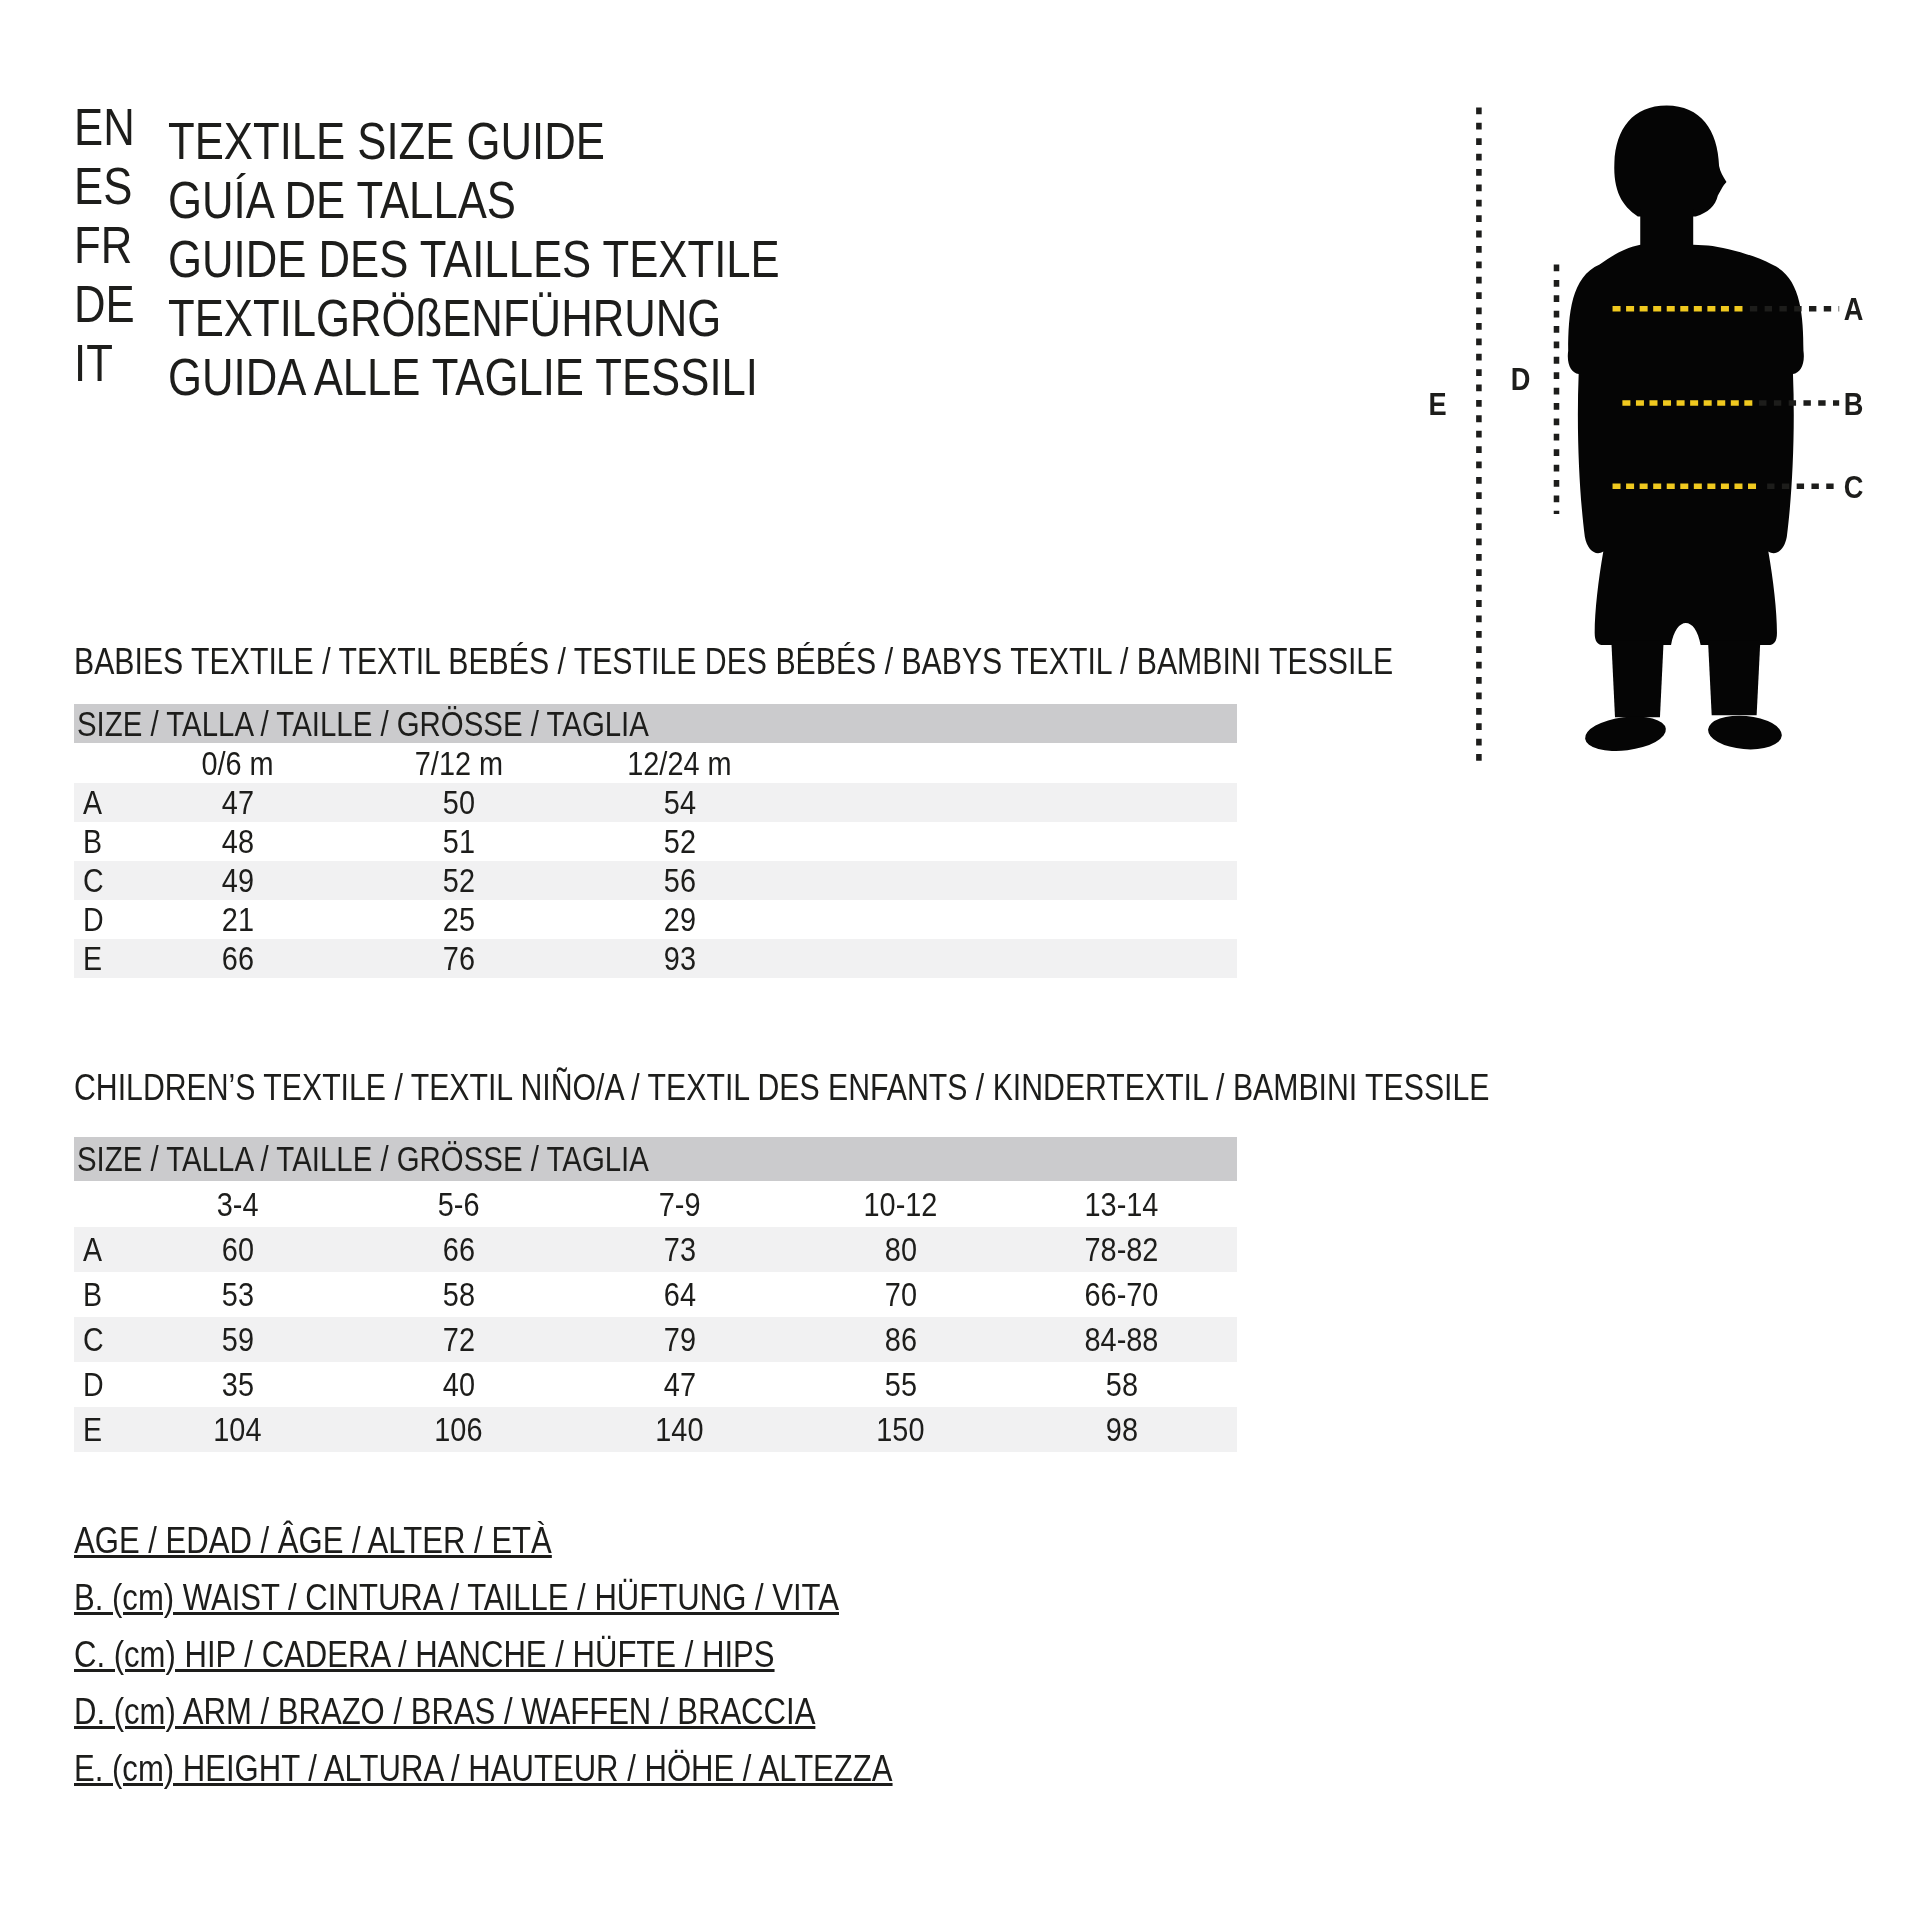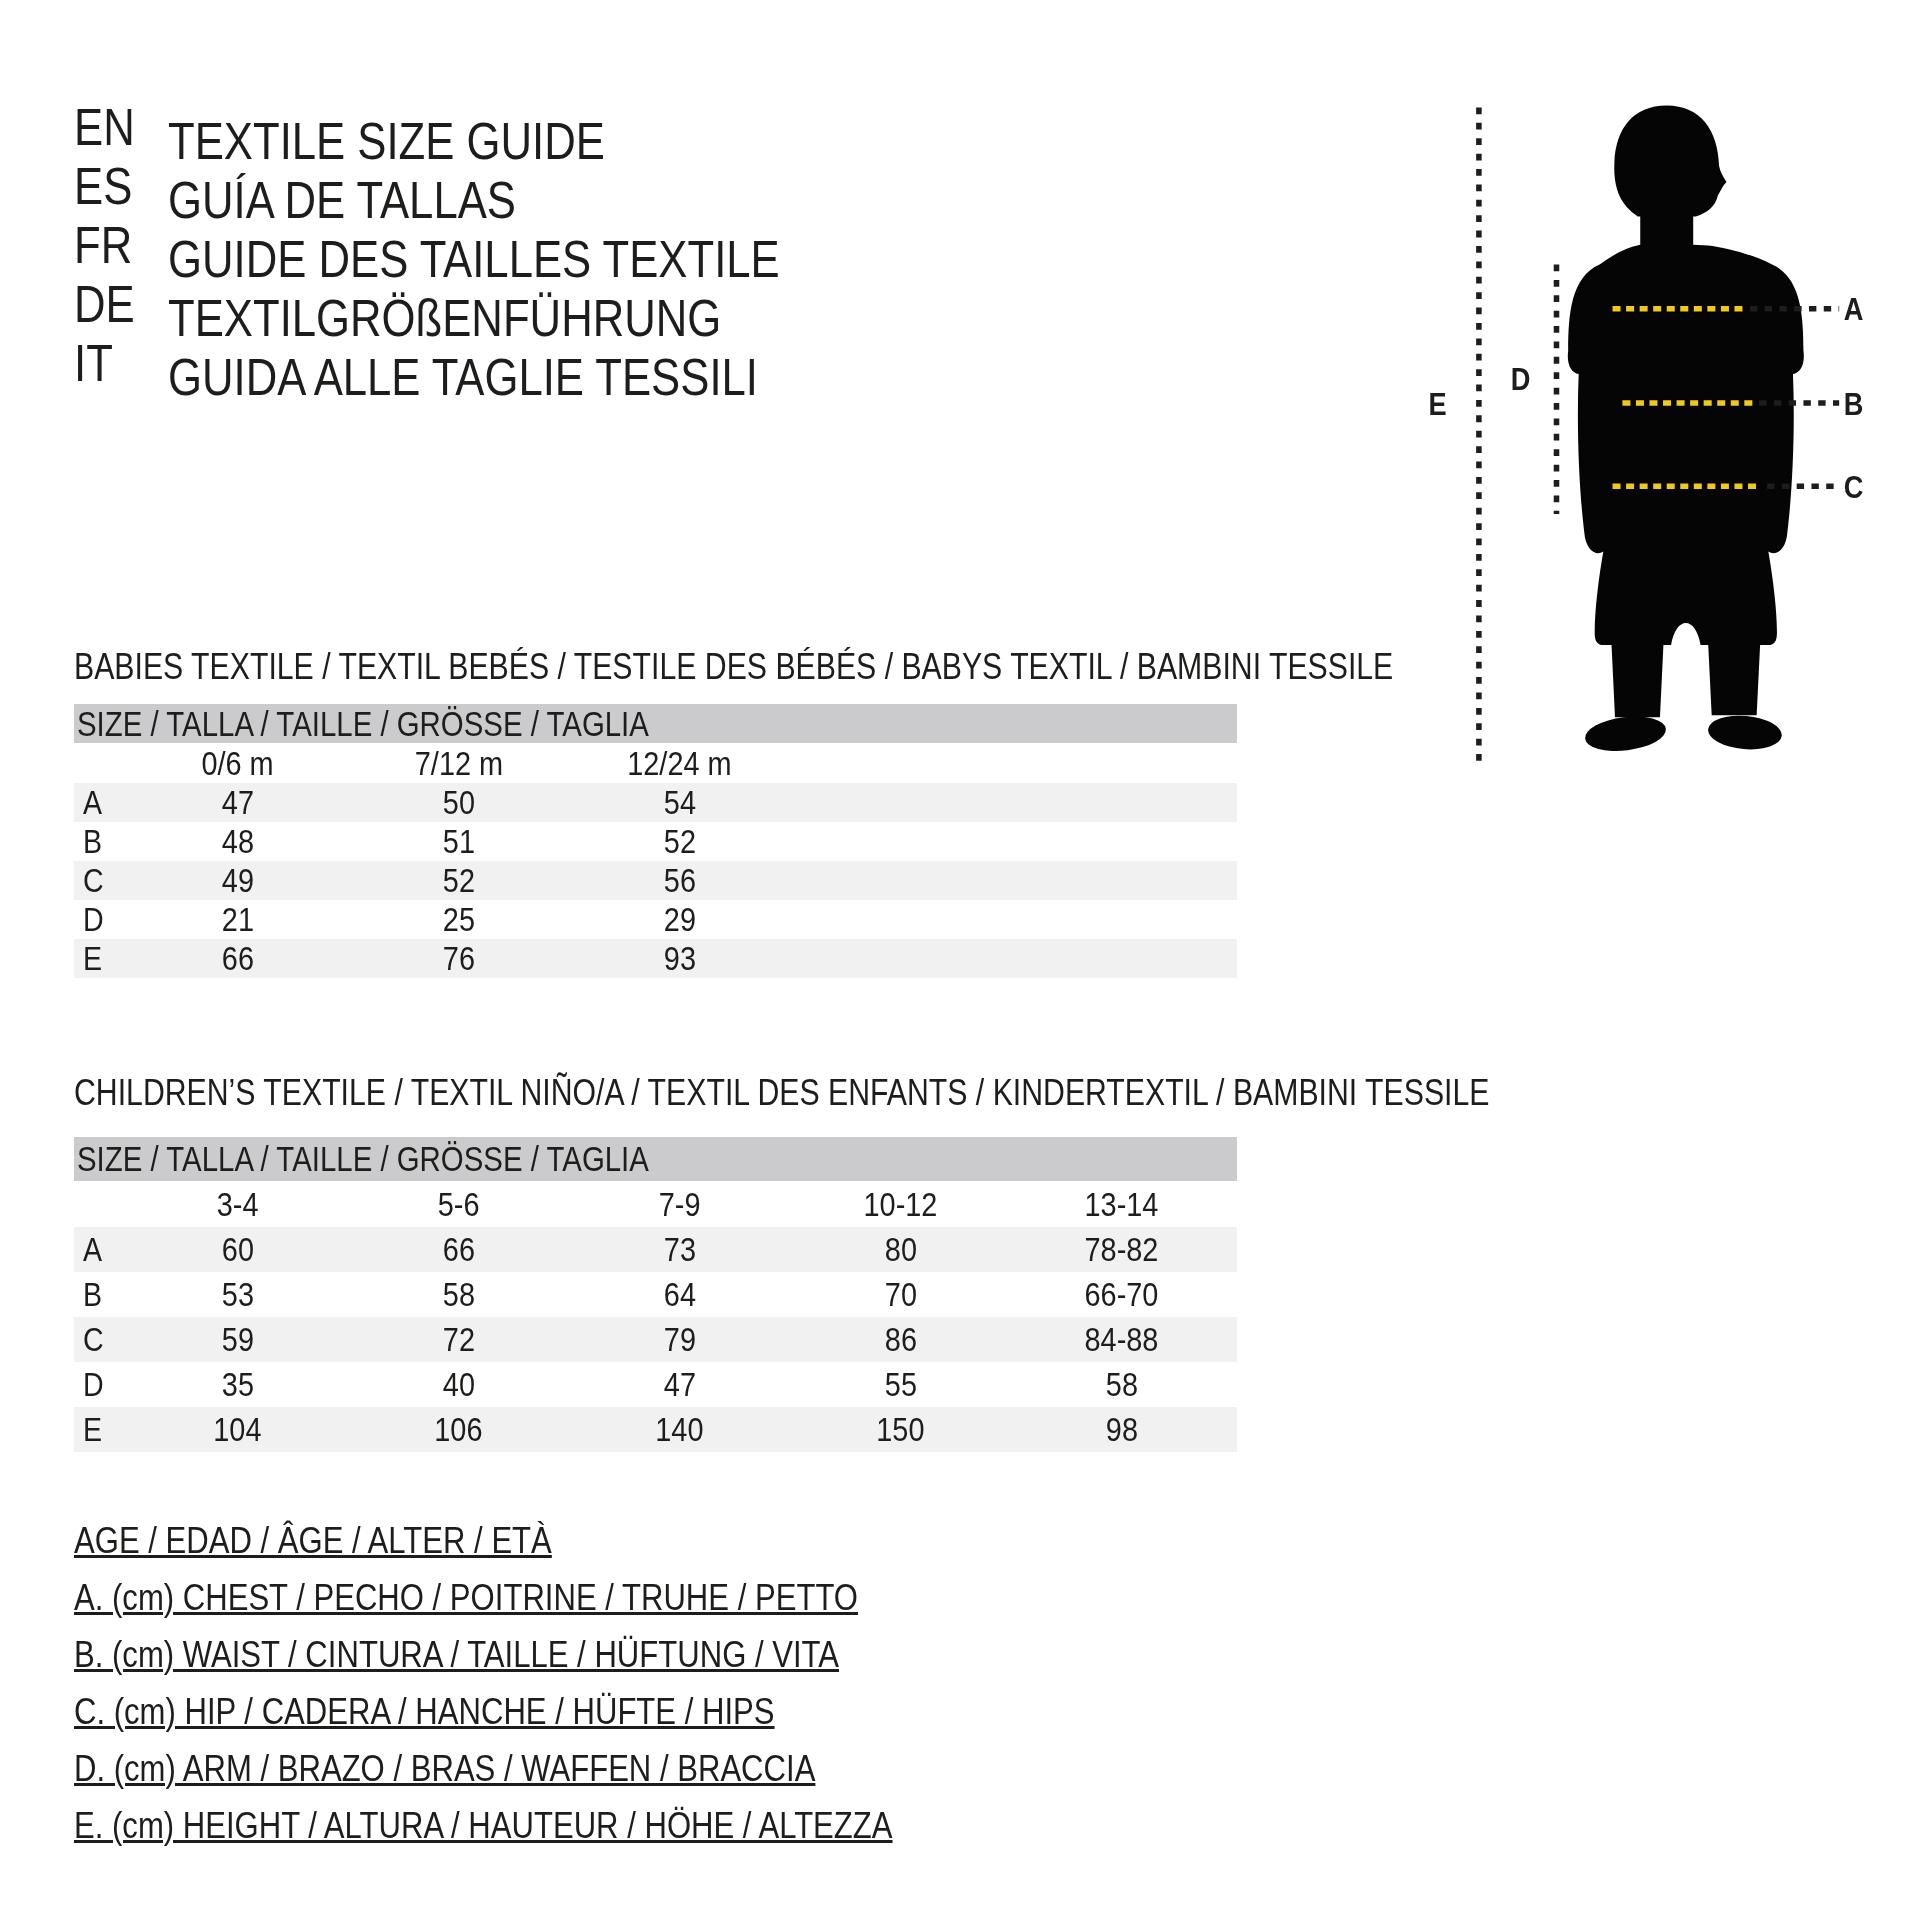--- a/index.html
+++ b/index.html
@@ -26,21 +26,21 @@
   .cx{display:inline-block;transform:scaleX(0.84);transform-origin:0 50%;white-space:nowrap;}
   .cxc{display:inline-block;transform:scaleX(0.85);transform-origin:50% 50%;white-space:nowrap;}
 
   
   .lang-block{left:74px;top:97px;}
   .lang-row{display:flex;height:59px;align-items:center;font-size:52px;}
   .lang-code{width:94px;flex:0 0 94px;}
   .lang-title{flex:0 0 auto;margin-top:28px;}
 
   
-  .section-title{left:74px;height:47px;display:flex;align-items:flex-end;font-size:36px;}
+  .section-title{left:74px;height:47px;display:flex;align-items:flex-start;font-size:36px;}
 
   
   .sizetable{left:74px;width:1163px;}
   .bar{display:flex;align-items:center;background:var(--header-bar-bg);font-size:35px;padding-left:3px;box-sizing:border-box;}
   .bar-b{height:39px;}
   .bar-c{height:44px;}
   .trow{display:flex;width:1163px;align-items:center;}
   .r-b{height:39px;}
   .rh-b{height:40px;}
   .r-c{height:45px;}
@@ -248,23 +248,20 @@
       <div class="vcell"><span class="cxc">150</span></div>
       <div class="vcell"><span class="cxc">98</span></div>
     </div>
   </div>
 
   <div class="abs legend-block">
     <div class="legend-line">
         <span class="cx">AGE / EDAD / ÂGE / ALTER / ETÀ</span>
       </div>
     <div class="legend-line">
-        <span class="cx">A. (cm) CHEST / PECHO / POITRINE / TRUHE / PETTO</span>
-      </div>
-    <div class="legend-line">
         <span class="cx">B. (cm) WAIST / CINTURA / TAILLE / HÜFTUNG / VITA</span>
       </div>
     <div class="legend-line">
         <span class="cx">C. (cm) HIP / CADERA / HANCHE / HÜFTE / HIPS</span>
       </div>
     <div class="legend-line">
         <span class="cx">D. (cm) ARM / BRAZO / BRAS / WAFFEN / BRACCIA</span>
       </div>
     <div class="legend-line">
         <span class="cx">E. (cm) HEIGHT / ALTURA / HAUTEUR / HÖHE / ALTEZZA</span>

